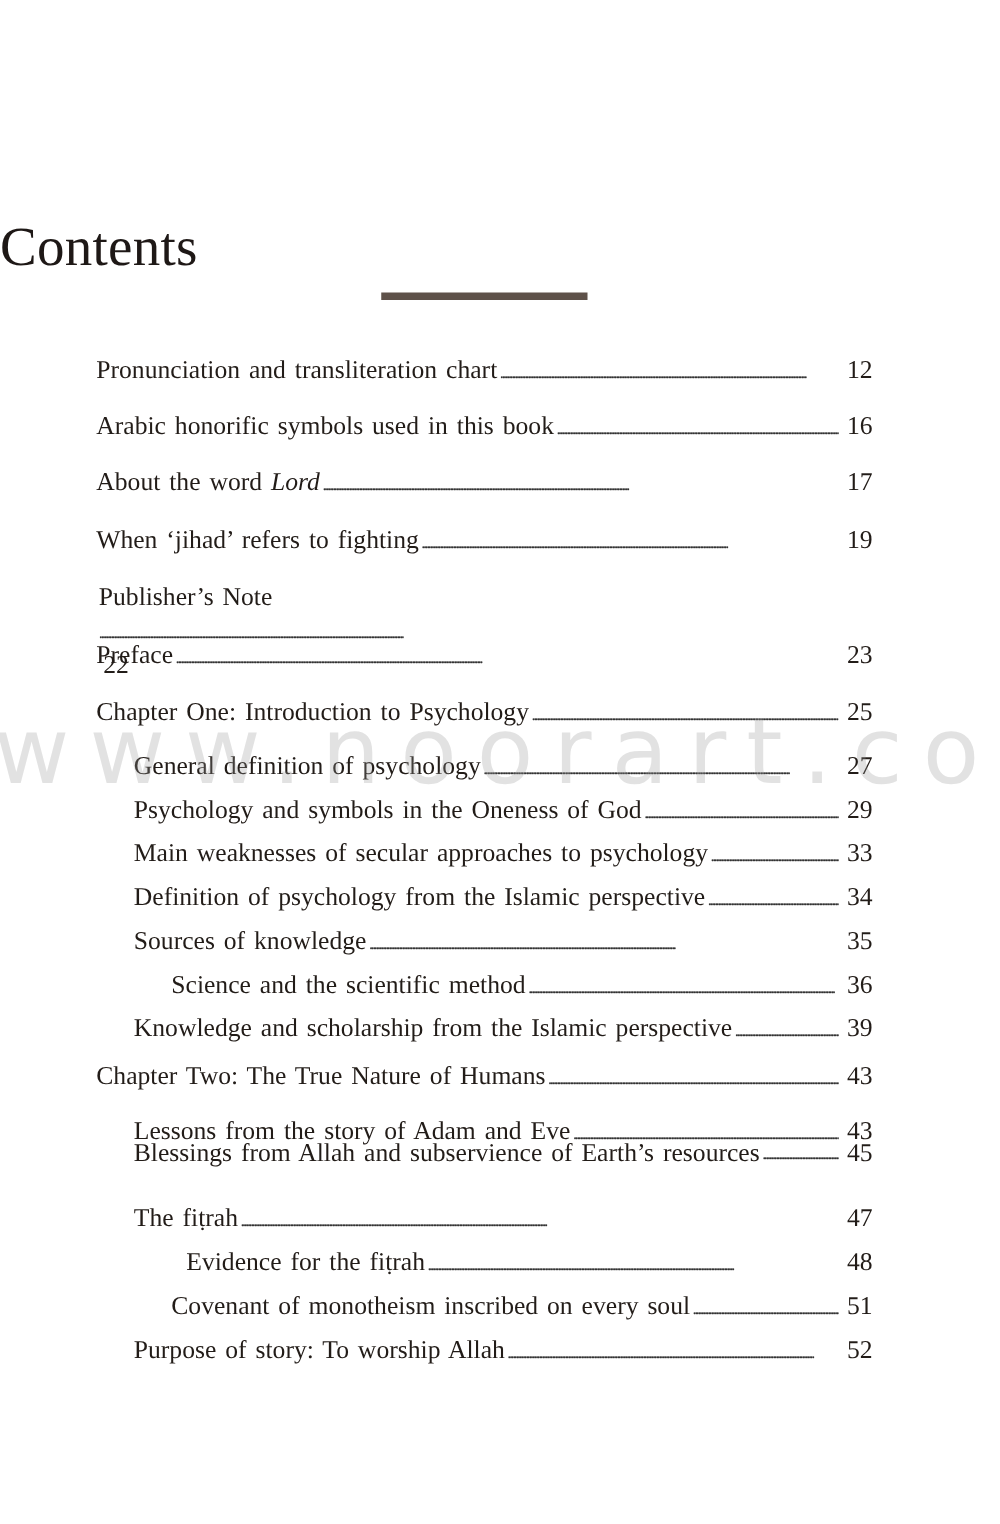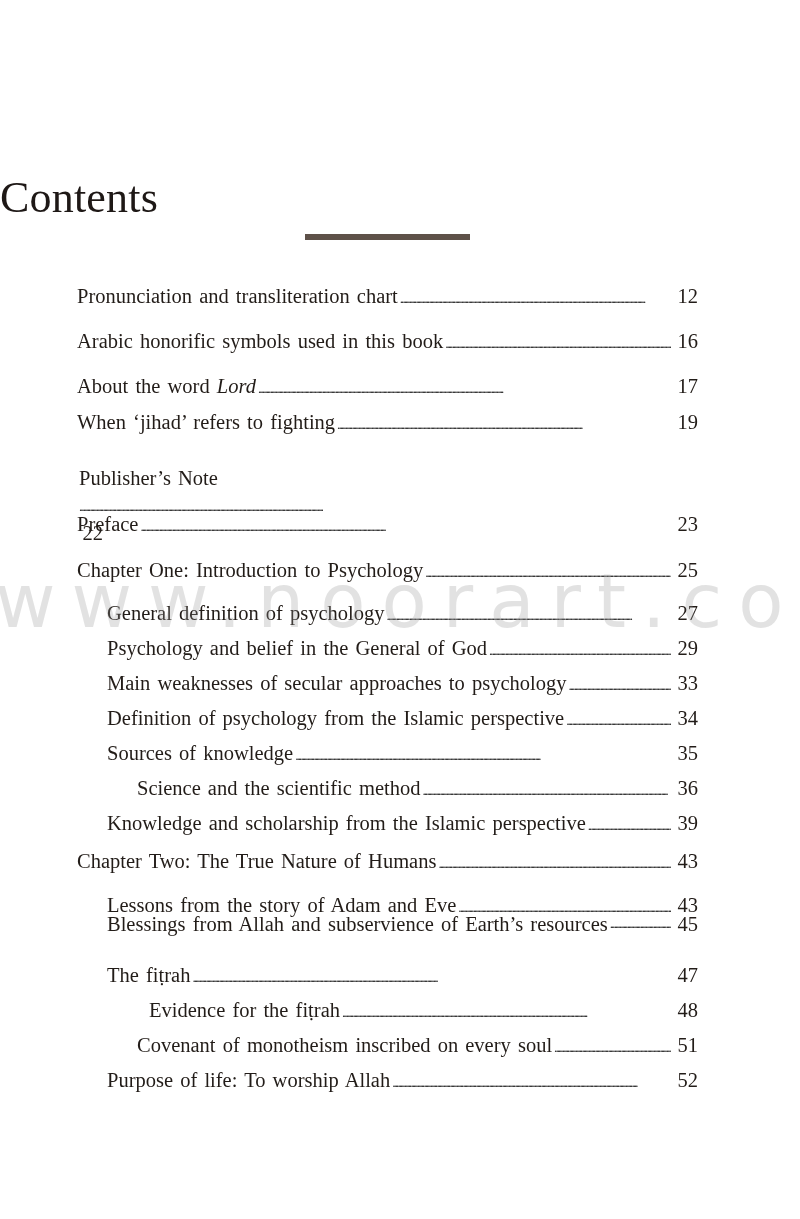--- a/index.html
+++ b/index.html
@@ -52,21 +52,21 @@
     <div class="entry lvl0" style="top: 328px;">
       <span class="lbl">Arabic honorific symbols used in this book</span>
       <span class="dots"></span>
       <span class="pg">16</span>
     </div>
     <div class="entry lvl0" style="top: 373px;">
       <span class="lbl"><span>About the word </span><i>Lord</i></span>
       <span class="dots"></span>
       <span class="pg">17</span>
     </div>
-    <div class="entry lvl0" style="top: 409px; justify-content: flex-end;">
+    <div class="entry lvl0" style="top: 419px; justify-content: flex-end;">
       <span class="lbl">When ‘jihad’ refers to fighting</span>
       <span class="dots"></span>
       <span class="pg">19</span>
     </div>
     <div class="entry lvl0" style="top: 465px; flex-direction: column;">
       <span class="lbl">Publisher’s Note</span>
       <span class="dots"></span>
       <span class="pg">22</span>
     </div>
     <div class="entry lvl0" style="top: 511px;">
@@ -78,21 +78,21 @@
       <span class="lbl">Chapter One: Introduction to Psychology</span>
       <span class="dots"></span>
       <span class="pg">25</span>
     </div>
     <div class="entry lvl1" style="top: 600px;">
       <span class="lbl">General definition of psychology</span>
       <span class="dots"></span>
       <span class="pg">27</span>
     </div>
     <div class="entry lvl1" style="top: 635px;">
-      <span class="lbl">Psychology and belief in the General of God</span>
+      <span class="lbl">Psychology and symbols in the Oneness of God</span>
       <span class="dots"></span>
       <span class="pg">29</span>
     </div>
     <div class="entry lvl1" style="top: 670px;">
       <span class="lbl">Main weaknesses of secular approaches to psychology</span>
       <span class="dots"></span>
       <span class="pg">33</span>
     </div>
     <div class="entry lvl1" style="top: 705px;">
       <span class="lbl">Definition of psychology from the Islamic perspective</span>
@@ -138,19 +138,19 @@
       <span class="lbl">Evidence for the fiṭrah</span>
       <span class="dots"></span>
       <span class="pg">48</span>
     </div>
     <div class="entry lvl2" style="top: 1032px;">
       <span class="lbl">Covenant of monotheism inscribed on every soul</span>
       <span class="dots"></span>
       <span class="pg">51</span>
     </div>
     <div class="entry lvl1" style="top: 1067px;">
-      <span class="lbl">Purpose of life: To worship Allah</span>
+      <span class="lbl">Purpose of story: To worship Allah</span>
       <span class="dots"></span>
       <span class="pg">52</span>
     </div>
   </div>
 
 <div class="watermark">www.noorart.com</div>
 
 </body></html>

